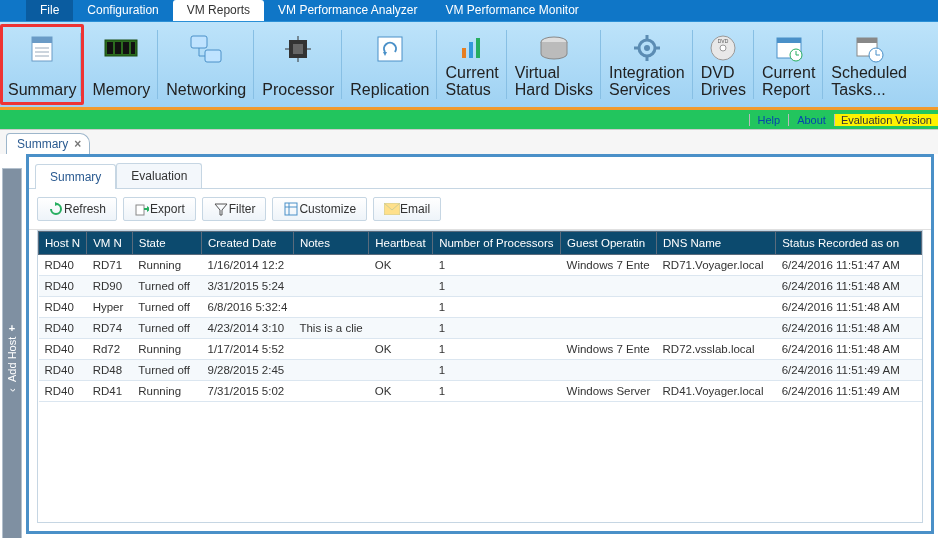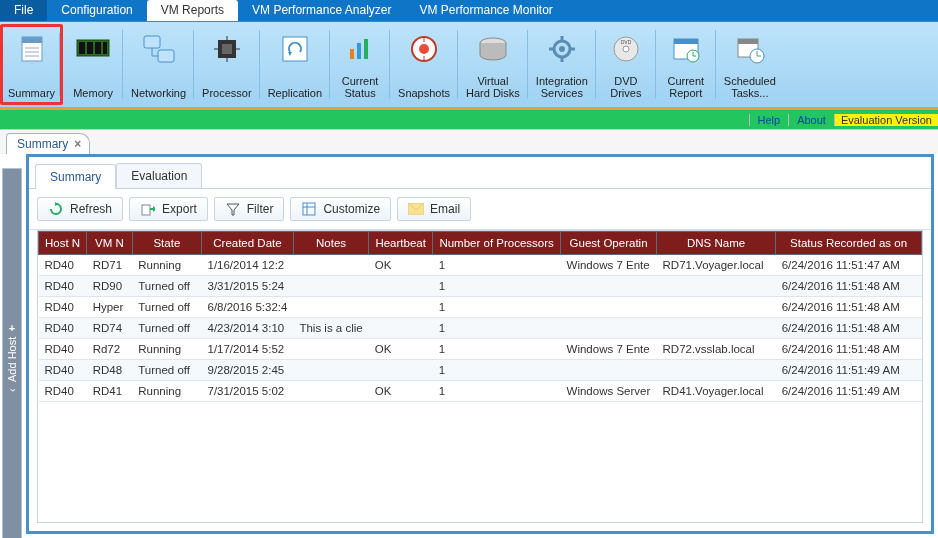--- a/index.html
+++ b/index.html
@@ -1,30 +1,30 @@
 <!DOCTYPE html>
 <html><head>
 <meta charset="utf-8">
 <style>
 * { box-sizing: border-box; margin: 0; padding: 0; font-family: 'Segoe UI', Tahoma, sans-serif; }
 body { width: 938px; height: 538px; overflow: hidden; background: #fff; font-size: 12px; color: #333; }
 
 
-.menubar { display: flex; background: #0f76c7; height: 22px; border-bottom: 1px solid #2a8fd6; }
+.menubar { display: flex; background: #0f76c7; height: 22px; border-bottom: 1px solid #2a8fd6; padding-left: 26px; }
 .menubar .menu { padding: 3px 14px; color: #fff; font-size: 12px; cursor: pointer; }
 .menubar .menu.file { background: #0a5ca0; }
 .menubar .menu.active { background: #fff; color: #333; border-top-left-radius: 3px; border-top-right-radius: 3px; }
 
 
 .ribbon { display: flex; background: linear-gradient(#bde3fa,#9fd2f3); height: 88px; border-bottom: 3px solid #f19a2d; padding: 2px 0; }
 .ribbon-item { display: flex; flex-direction: column; align-items: center; justify-content: space-between; padding: 4px 8px 6px 8px; cursor: pointer; min-width: 60px; position: relative; }
 .ribbon-item.highlight { border: 3px solid #e33; border-radius: 2px; padding: 1px 5px 3px 5px; }
 .ribbon-item:not(:last-child)::after { content:''; position:absolute; right:0; top:6px; bottom:6px; width:1px; background:#87bfe4; }
 .ribbon-item .icon { width: 34px; height: 34px; display: flex; align-items: center; justify-content: center; margin-top: 4px; }
-.ribbon-item .label { font-size: 11px; color: #222; text-align: center; line-height: 1.1; }
+.ribbon-item .label { font-size: 16px; color: #222; line-height: 1.1; }
 .ribbon-item svg { display:block; }
 
 
 .subbar { display: flex; justify-content: flex-end; align-items: center; height: 20px; background: #22c55e; border-bottom: 1px solid #ccc; font-size: 11px; }
 .subbar .link { padding: 0 8px; color: #0645ad; border-left: 1px solid #bbb; cursor:pointer; }
 .subbar .eval { background: #fff200; padding: 0 6px; color: #333; border-left: 1px solid #bbb; }
 
 
 .tabstrip { display: flex; height: 24px; align-items: end; padding-left: 6px; background: #f6f6f6; }
 .tabstrip .tab { background: #fff; border: 1px solid #9db6cb; border-bottom: none; border-top-left-radius: 4px; border-top-right-radius: 10px; padding: 3px 8px 3px 10px; font-size: 12px; color: #2a5a90; display:flex; align-items:center; gap:6px; }
@@ -33,26 +33,26 @@
 
 .mainwrap { border: 3px solid #4a90c8; margin: 0 4px 4px 26px; height: 380px; background: #fff; display:flex; flex-direction:column; }
 .sidebar-addhost { position: absolute; left: 2px; top: 168px; width: 20px; height: 380px; background: #eceff2; border: 1px solid #b3c0cd; display:flex; align-items:center; justify-content:center; writing-mode: vertical-rl; transform: rotate(180deg); font-size: 11px; color: #fff; background: #7f90a2; cursor:pointer; gap:6px; padding:6px 0;}
 .sidebar-addhost .plus { display:inline-block; transform: rotate(90deg); font-weight:bold; }
 
 .subtabs { display:flex; padding: 6px 6px 0 6px; border-bottom: 1px solid #c6d6e3; gap: 0; }
 .subtab { padding: 5px 14px; border: 1px solid #c6d6e3; border-bottom: none; border-top-left-radius: 3px; border-top-right-radius: 3px; background: #f3f7fb; font-size: 12px; cursor:pointer; }
 .subtab.active { background: #fff; color: #2a5a90; font-weight: 500; position: relative; top:1px; }
 
 .toolbar { display:flex; gap: 6px; padding: 8px; border-bottom:1px solid #e0e0e0; }
-.tbtn { display:flex; align-items:center; gap:6px; padding: 3px 10px; border: 1px solid #c6d6e3; border-radius: 2px; background: linear-gradient(#fff,#eef4f9); font-size: 12px; cursor:pointer; }
+.tbtn { display:flex; align-items:center; gap:0; padding: 3px 10px; border: 1px solid #c6d6e3; border-radius: 2px; background: linear-gradient(#fff,#eef4f9); font-size: 12px; cursor:pointer; }
 .tbtn .ticon { width:16px; height:16px; display:inline-flex; align-items:center; justify-content:center; }
 
 .grid { flex:1; margin: 0 8px 8px 8px; overflow:auto; border:1px solid #c6d6e3; }
 table { border-collapse: collapse; width: 100%; font-size: 11.5px; }
-thead th { background: #7f1d1d; color: #fff; font-weight: normal; text-align: center; padding: 5px 6px; border: 1px solid #5a6b7c; white-space: nowrap; }
+thead th { background: #0c4a6e; color: #fff; font-weight: normal; text-align: left; padding: 5px 6px; border: 1px solid #5a6b7c; white-space: nowrap; }
 tbody td { padding: 4px 6px; border-bottom: 1px solid #dbe6f0; white-space: nowrap; }
 tbody tr:nth-child(even) td { background: #f5f9fc; }
 
 
 col.c0{width:40px}col.c1{width:46px}col.c2{width:70px}col.c3{width:90px}col.c4{width:74px}
 col.c5{width:64px}col.c6{width:128px}col.c7{width:96px}col.c8{width:120px}col.c9{width:148px}
 
 </style>
 </head>
 <body>
@@ -128,31 +128,20 @@
   <div class="ribbon-item">
     <span class="icon">
         <svg width="28" height="28">
           <rect x="4" y="14" width="4" height="10" fill="#e67e22"></rect>
           <rect x="11" y="8" width="4" height="16" fill="#3498db"></rect>
           <rect x="18" y="4" width="4" height="20" fill="#27ae60"></rect>
         </svg>
       </span>
     <span class="label" style="white-space:pre">Current
 Status</span>
-  </div>
-  <div class="ribbon-item">
-    <span class="icon">
-        <svg width="30" height="30">
-          <circle cx="15" cy="15" r="12" fill="#fff" stroke="#c0392b" stroke-width="2"></circle>
-          <circle cx="15" cy="15" r="5" fill="#e74c3c"></circle>
-          <line x1="15" y1="3" x2="15" y2="8" stroke="#c0392b"></line>
-          <line x1="15" y1="22" x2="15" y2="27" stroke="#c0392b"></line>
-        </svg>
-      </span>
-    <span class="label">Snapshots</span>
   </div>
   <div class="ribbon-item">
     <span class="icon">
         <svg width="32" height="28">
           <ellipse cx="16" cy="8" rx="13" ry="5" fill="#ddd" stroke="#888"></ellipse>
           <path d="M3 8 L3 20 A13 5 0 0 0 29 20 L29 8" fill="#bbb" stroke="#888"></path>
         </svg>
       </span>
     <span class="label" style="white-space:pre">Virtual
 Hard Disks</span>

